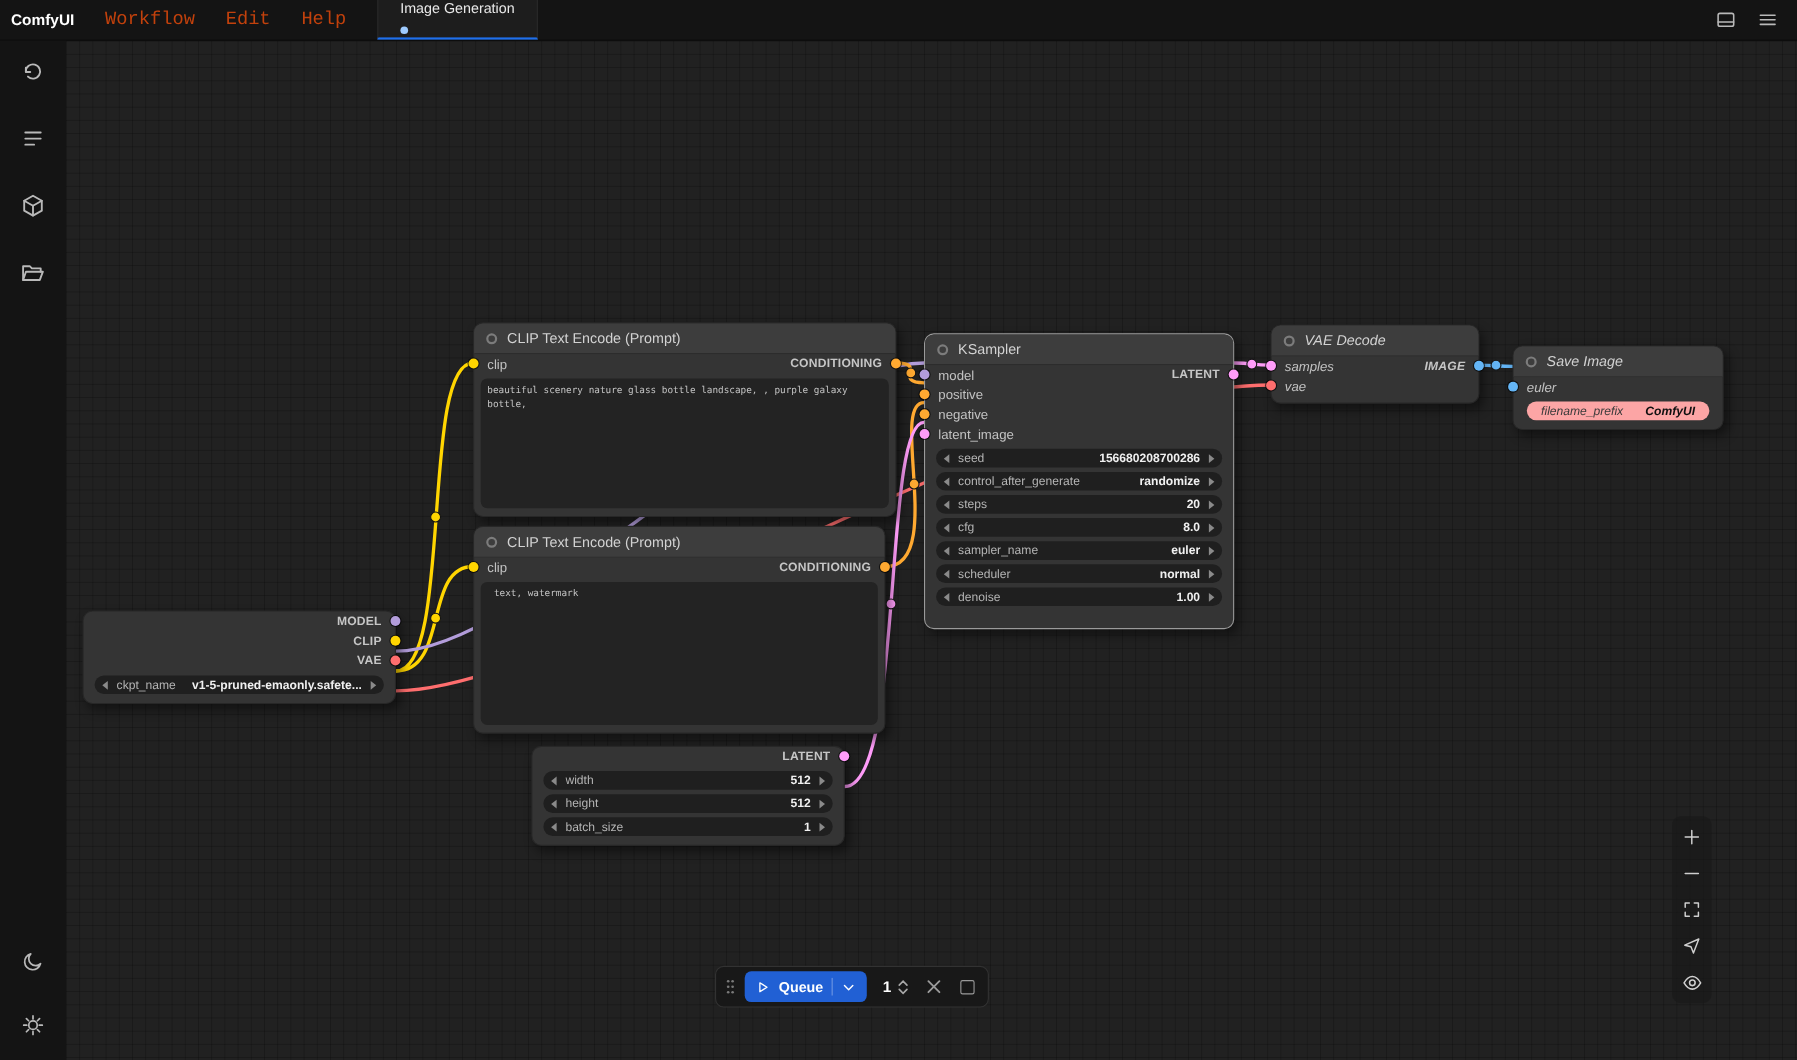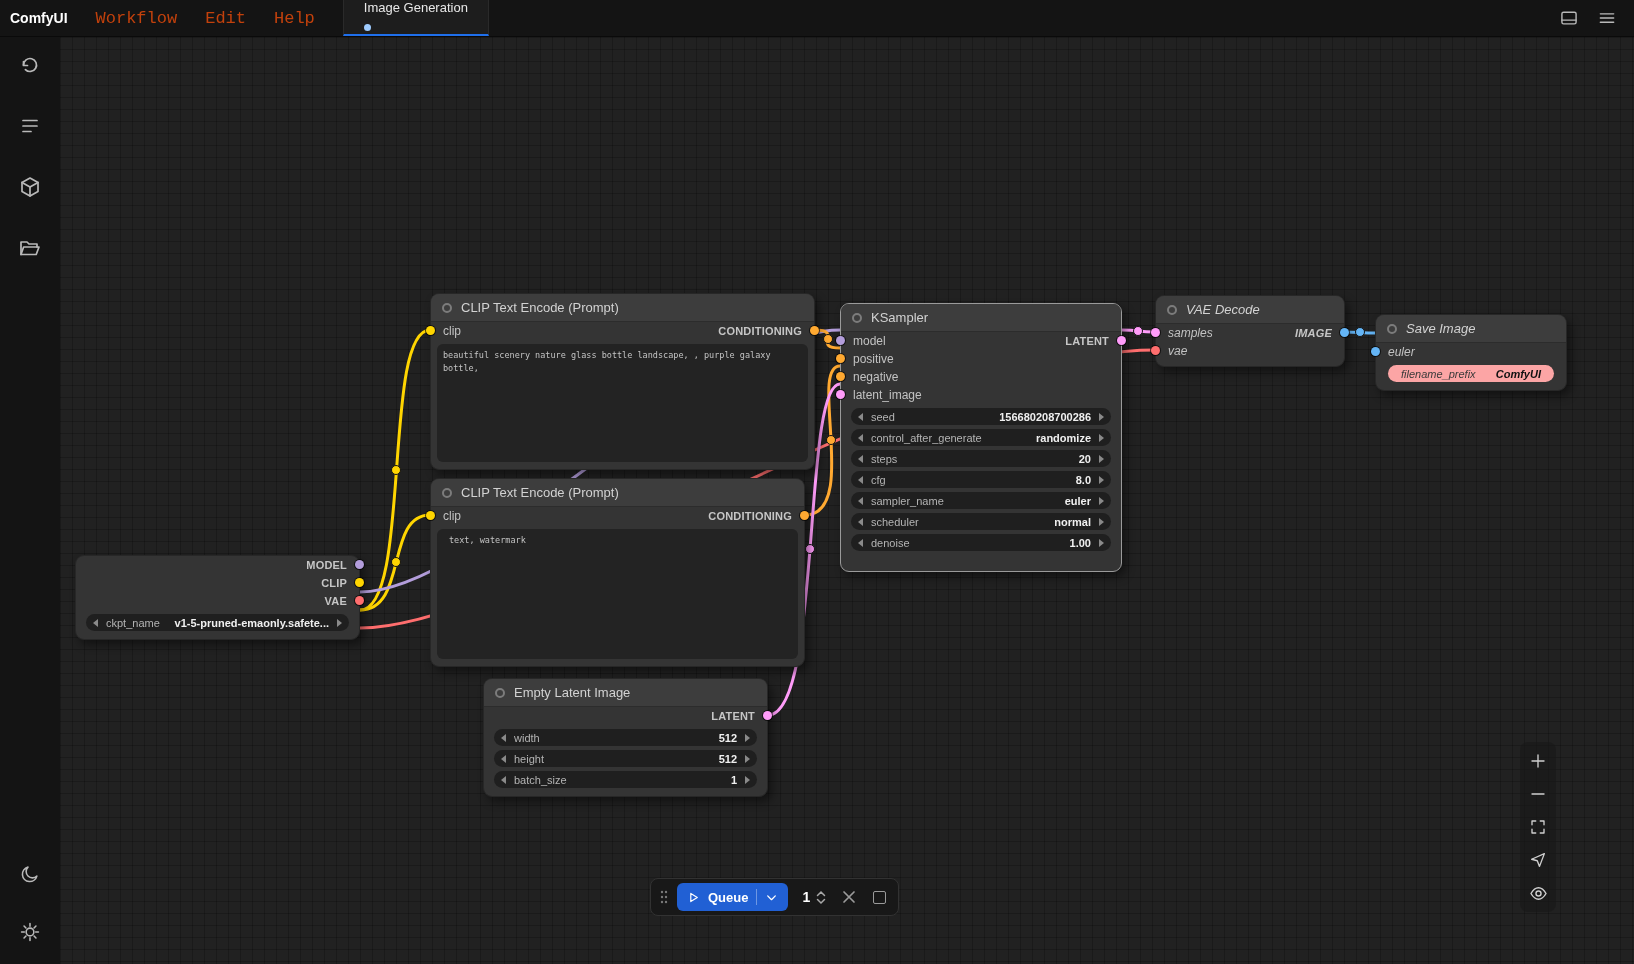--- a/index.html
+++ b/index.html
@@ -341,24 +341,20 @@
       <span class="dot in c-image"></span>
       <span class="in-label">euler</span>
     </div>
     <div class="widget light" style="margin-bottom:8px;">
       <span class="wname">filename_prefix</span>
       <span class="wvalue">ComfyUI</span>
     </div>
   </section>
 
   <section class="node" style="left:423px; top:641px; width:285px;">
-    <div class="node-title">
-      <span class="collapse-dot"></span>
-      <span>Empty Latent Image</span>
-    </div>
     <div class="row">
       <span class="out-label">LATENT</span>
       <span class="dot out c-latent"></span>
     </div>
     <div class="widget">
       <span class="warr-l"></span>
       <span class="wname">width</span>
       <span class="wvalue">512</span>
       <span class="warr-r"></span>
     </div>

